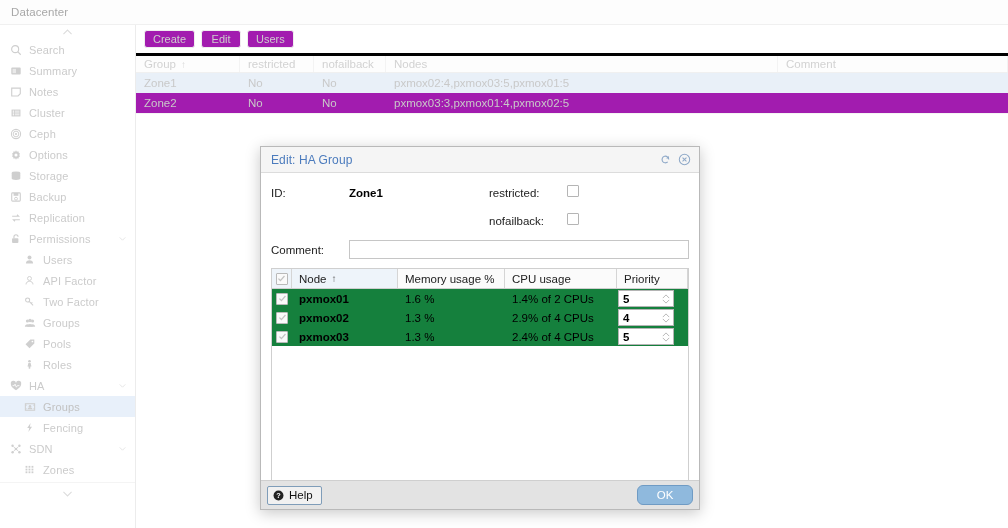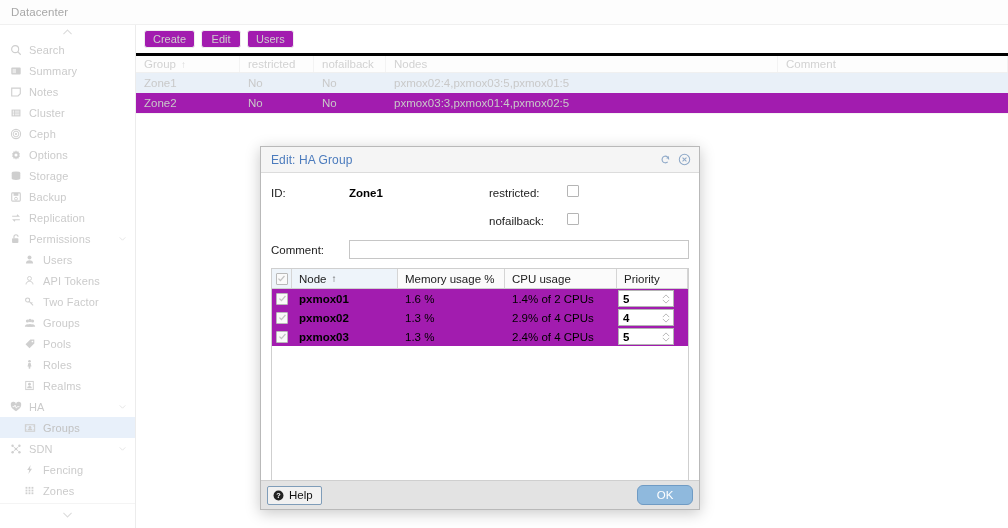--- a/index.html
+++ b/index.html
@@ -153,21 +153,21 @@
   }
   .ng-head { display: flex; height: 20px; background: #fbfbfb; border-bottom: 1px solid #cfcfcf; }
   .ngh {
     display: flex; align-items: center; padding-left: 7px;
     font-size: 11.5px; color: #222; border-right: 1px solid #d5d5d5;
     background: #fbfbfb;
   }
   .ngh.cbcol { padding-left: 0; justify-content: center; background: #eef4fa; }
   .ngh.nodecol { background: #eef4fa; }
   .ngh .sort { margin-left: 5px; font-size: 10px; color: #555; }
-  .ng-row { display: flex; height: 19px; background: #a21caf; align-items: center; }
+  .ng-row { display: flex; height: 19px; background: #15803d; align-items: center; }
   .ngc {
     display: flex; align-items: center; padding-left: 7px;
     font-size: 11.5px; color: #000; overflow: hidden; white-space: nowrap;
   }
   .ngc.cbcol { padding-left: 0; justify-content: center; }
   .ngc.node { font-weight: bold; }
   .ng-filler { background: #fff; height: 100%; }
 
   .cb-checked {
     width: 12px; height: 12px; border: 1px solid #b9b9b9; background: #fafafa;
@@ -343,21 +343,21 @@
           </span>
           <span class="sb-label">Users</span>
         </div>
         <div class="sb-item sub">
           <span class="sb-ico">
             <svg viewBox="0 0 14 14" width="11" height="11">
               <circle cx="7" cy="4.4" r="2.5" fill="none" stroke="currentColor" stroke-width="1.2"></circle>
               <path d="M2.6 12c0-2.6 2-4 4.4-4s4.4 1.4 4.4 4" fill="none" stroke="currentColor" stroke-width="1.2"></path>
             </svg>
           </span>
-          <span class="sb-label">API Tokens</span>
+          <span class="sb-label">API Factor</span>
         </div>
         <div class="sb-item sub">
           <span class="sb-ico">
             <svg viewBox="0 0 14 14" width="11" height="11">
               <circle cx="4.6" cy="5" r="2.6" fill="none" stroke="currentColor" stroke-width="1.3"></circle>
               <path d="M6.6 6.8 L11.6 11.8 M9.3 9.5 l1.3-1.3" stroke="currentColor" stroke-width="1.3"></path>
             </svg>
           </span>
           <span class="sb-label">Two Factor</span>
         </div>
@@ -385,30 +385,20 @@
         </div>
         <div class="sb-item sub">
           <span class="sb-ico">
             <svg viewBox="0 0 14 14" width="11" height="11">
               <circle cx="7" cy="2.9" r="1.7" fill="currentColor"></circle>
               <path d="M5.6 5.2h2.8l1.1 4.3H8.2l-.3 3H6.1l-.3-3H4.5z" fill="currentColor"></path>
             </svg>
           </span>
           <span class="sb-label">Roles</span>
         </div>
-        <div class="sb-item sub">
-          <span class="sb-ico">
-            <svg viewBox="0 0 14 14" width="11" height="11">
-              <rect x="2.2" y="1.8" width="9.6" height="10.4" fill="none" stroke="currentColor" stroke-width="1.2"></rect>
-              <circle cx="7" cy="5.4" r="1.8" fill="currentColor"></circle>
-              <path d="M4 10.4c0-1.8 1.3-2.7 3-2.7s3 .9 3 2.7z" fill="currentColor"></path>
-            </svg>
-          </span>
-          <span class="sb-label">Realms</span>
-        </div>
         <div class="sb-item">
           <span class="sb-ico">
             <svg viewBox="0 0 14 14" width="12" height="12">
               <path d="M7 12 C2 8.6 1 6.4 1 4.6 A3 3 0 0 1 7 3.4 A3 3 0 0 1 13 4.6 C13 6.4 12 8.6 7 12Z" fill="currentColor"></path>
               <path d="M3 6.6h2l.9-1.8L7.4 8.4 8.6 6.6H11" fill="none" stroke="#fff" stroke-width="1"></path>
             </svg>
           </span>
           <span class="sb-label">HA</span>
           <span class="sb-arrow"><svg width="9" height="9" viewBox="0 0 16 16">
               <path d="M3 6 L8 11 L13 6" fill="none" stroke="currentColor" stroke-width="1.6"></path>
@@ -417,44 +407,44 @@
         <div class="sb-item sub selected">
           <span class="sb-ico">
             <svg viewBox="0 0 14 14" width="12" height="12">
               <rect x="1.6" y="3.2" width="10.8" height="7.6" fill="none" stroke="currentColor" stroke-width="1.2"></rect>
               <circle cx="7" cy="6.2" r="1.5" fill="currentColor"></circle>
               <path d="M4.3 9.6c0-1.5 1.2-2.3 2.7-2.3s2.7.8 2.7 2.3z" fill="currentColor"></path>
               <path d="M1.6 4.9h1.6M10.8 4.9h1.6M1.6 9.1h1.6M10.8 9.1h1.6" stroke="currentColor" stroke-width="1"></path>
             </svg>
           </span>
           <span class="sb-label">Groups</span>
+        </div>
+        <div class="sb-item sub">
+          <span class="sb-ico">
+            <svg viewBox="0 0 14 14" width="11" height="11">
+              <path d="M8.4 1.3 L4.1 7.6h2.6L5.6 12.7 10.2 6.2H7.5z" fill="currentColor"></path>
+            </svg>
+          </span>
+          <span class="sb-label">Fencing</span>
         </div>
         <div class="sb-item">
           <span class="sb-ico">
             <svg viewBox="0 0 14 14" width="12" height="12">
               <circle cx="3" cy="3.2" r="1.4" fill="currentColor"></circle>
               <circle cx="11" cy="3.2" r="1.4" fill="currentColor"></circle>
               <circle cx="3" cy="10.8" r="1.4" fill="currentColor"></circle>
               <circle cx="11" cy="10.8" r="1.4" fill="currentColor"></circle>
               <circle cx="7" cy="7" r="1.6" fill="currentColor"></circle>
               <path d="M4 4.2 5.9 6M9.9 4.2 8.1 6M4 9.8 5.9 8M9.9 9.8 8.1 8" stroke="currentColor" stroke-width="1"></path>
             </svg>
           </span>
           <span class="sb-label">SDN</span>
           <span class="sb-arrow"><svg width="9" height="9" viewBox="0 0 16 16">
               <path d="M3 6 L8 11 L13 6" fill="none" stroke="currentColor" stroke-width="1.6"></path>
             </svg></span>
-        </div>
-        <div class="sb-item sub">
-          <span class="sb-ico">
-            <svg viewBox="0 0 14 14" width="11" height="11">
-              <path d="M8.4 1.3 L4.1 7.6h2.6L5.6 12.7 10.2 6.2H7.5z" fill="currentColor"></path>
-            </svg>
-          </span>
-          <span class="sb-label">Fencing</span>
         </div>
         <div class="sb-item sub">
           <span class="sb-ico">
             <svg viewBox="0 0 14 14" width="11" height="11">
               <g fill="currentColor">
                 <rect x="2" y="2.4" width="2.3" height="2.3"></rect>
                 <rect x="5.8" y="2.4" width="2.3" height="2.3"></rect>
                 <rect x="9.6" y="2.4" width="2.3" height="2.3"></rect>
                 <rect x="2" y="5.9" width="2.3" height="2.3"></rect>
                 <rect x="5.8" y="5.9" width="2.3" height="2.3"></rect>

